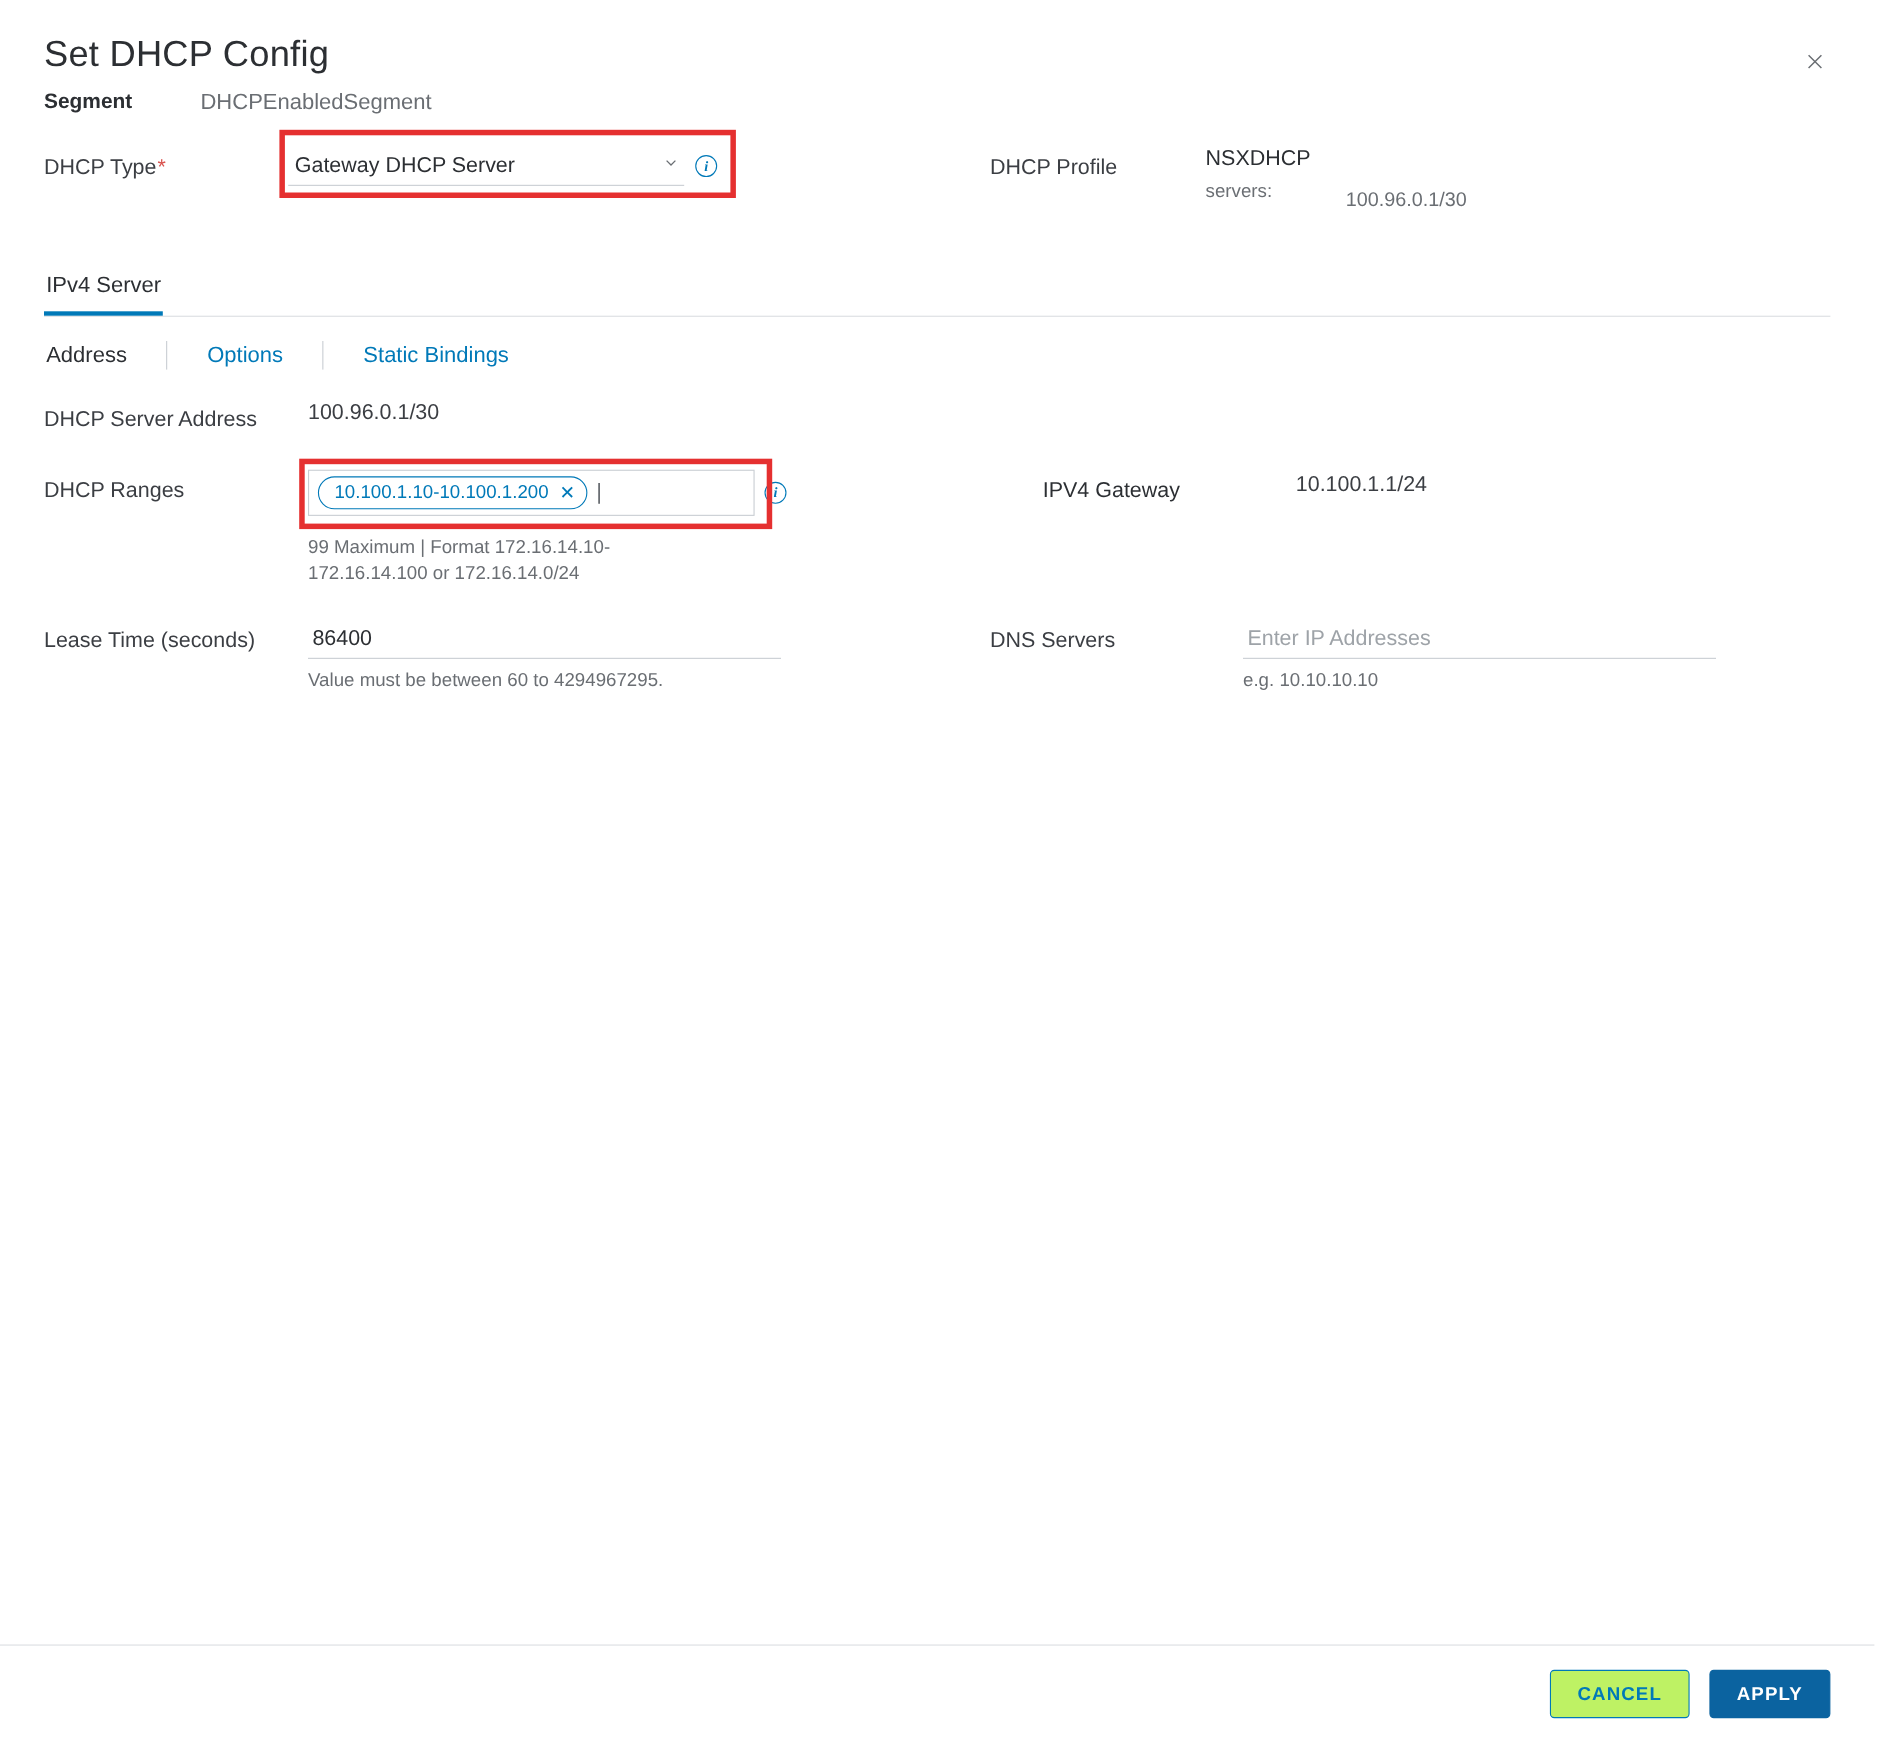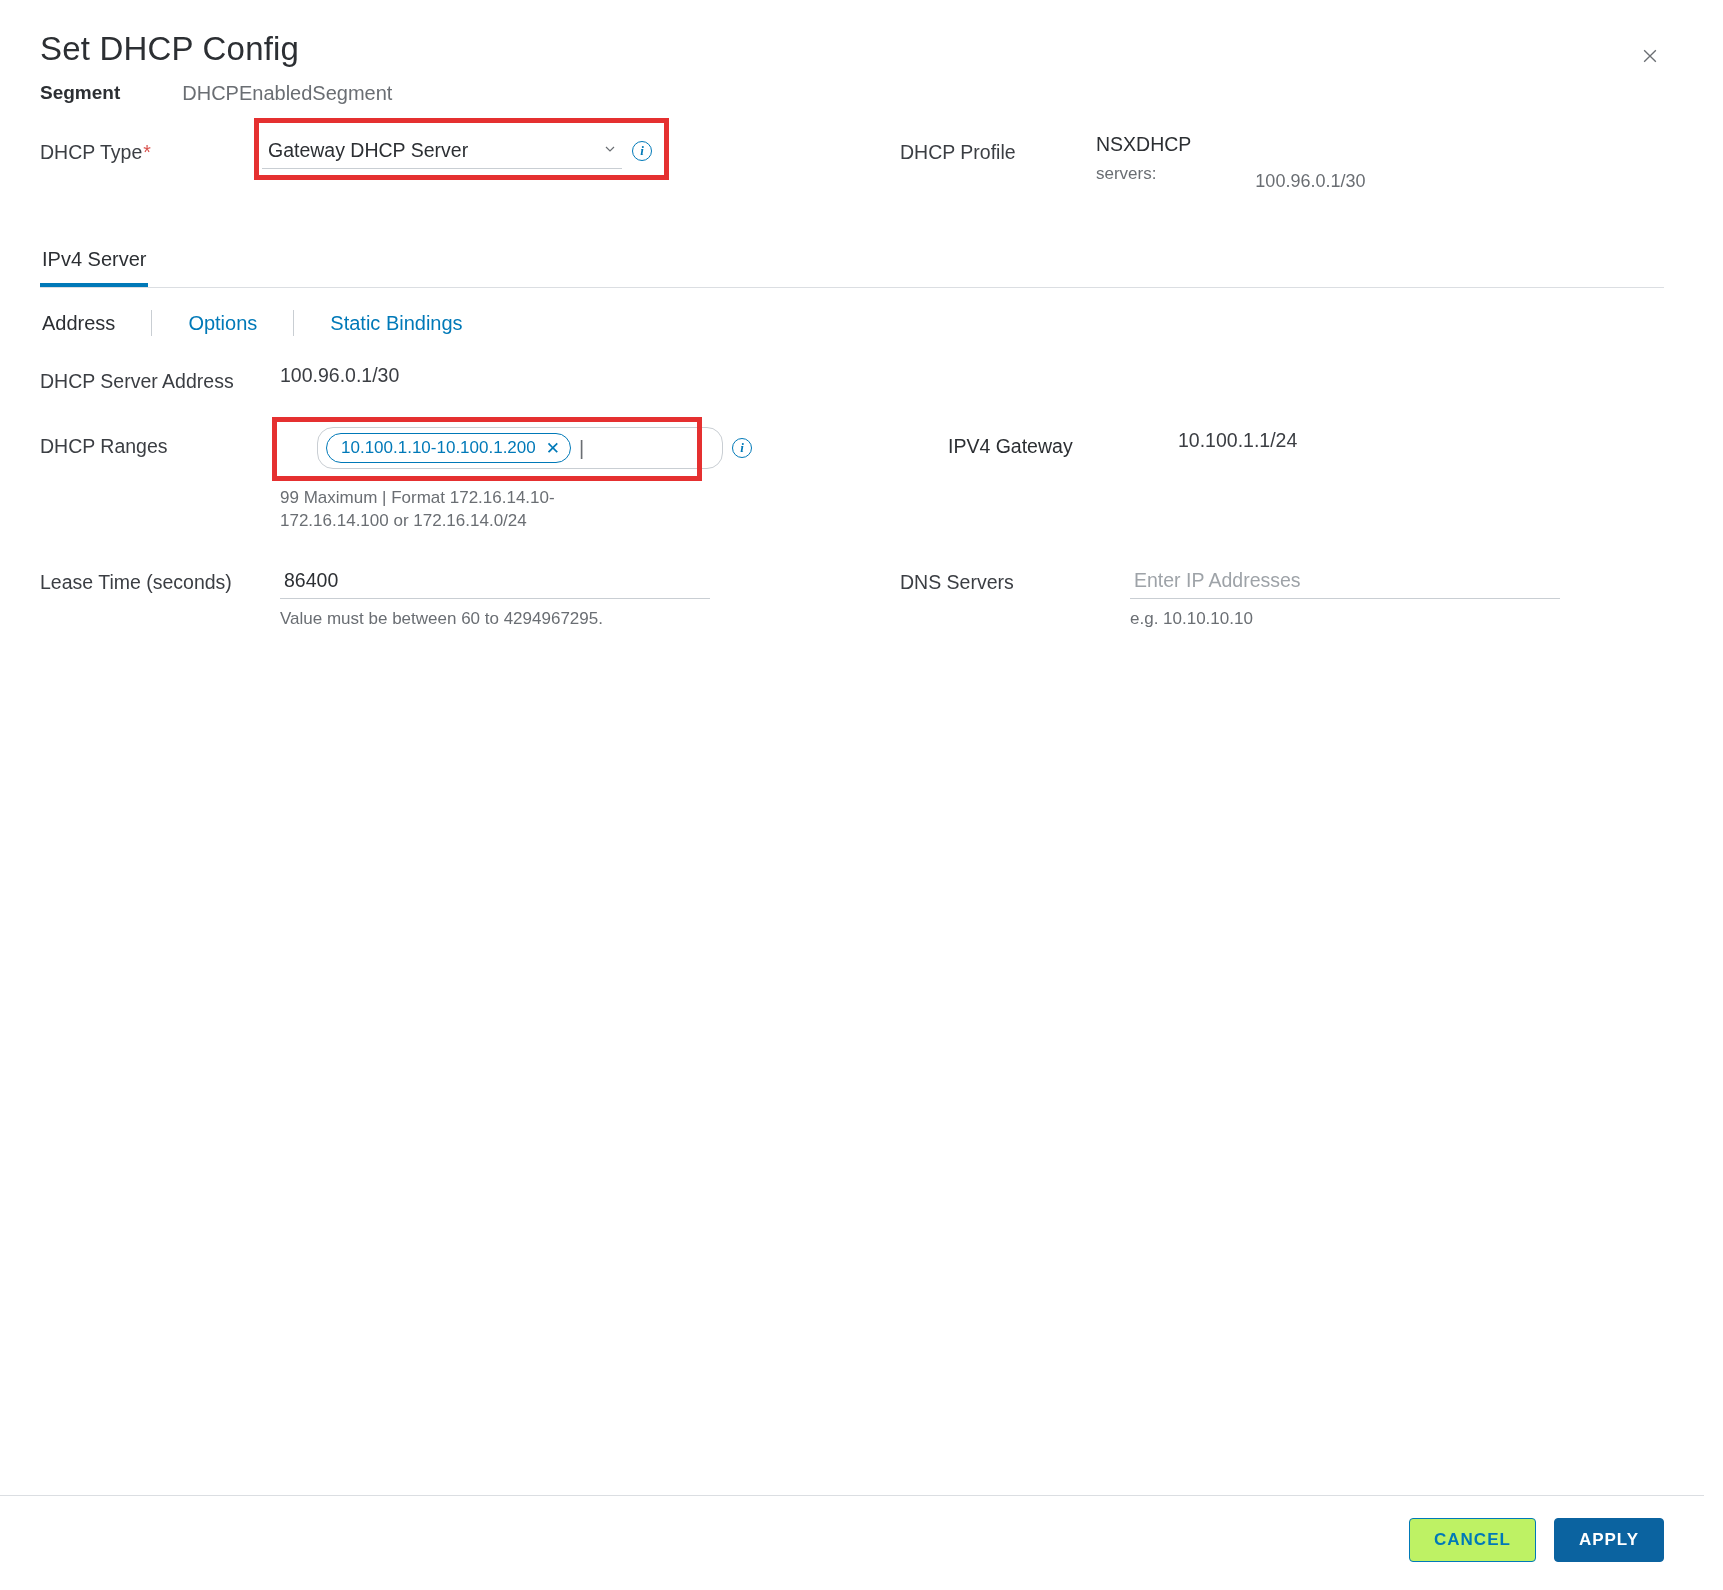--- a/index.html
+++ b/index.html
@@ -82,45 +82,44 @@
     display:inline-flex;align-items:center;justify-content:center;
     width:20px;height:20px;border:1.5px solid var(--link);border-radius:50%;
     color:var(--link);font-size:13px;font-weight:700;
     margin-left:10px;vertical-align:middle;
     font-family:Georgia,serif;font-style:italic;
   }
   .profile-row .field-label{width:196px;}
   .profile-name{color:#2c2f33;font-size:19.5px;}
   .profile-sub-label{color:var(--text-light);font-size:17px;margin-top:8px;}
   .profile-sub-value{color:var(--text-light);font-size:18px;margin-top:8px;}
-  .profile-cols{display:flex;gap:64px;}
+  .profile-cols{display:flex;gap:32px;}
   
   .tabs1{border-bottom:1px solid var(--border-light);margin-top:26px;}
   .tab1{
     display:inline-block;padding:10px 2px 12px 2px;
     font-size:20px;color:#2c2f33;font-weight:400;
     border-bottom:4px solid var(--link);
   }
   
   .tabs2{display:flex;align-items:center;margin:22px 0 26px 0;font-size:20px;}
   .tab2{padding:0 2px;cursor:pointer;}
   .tab2.active{color:#2c2f33;}
   .tab2.link{color:var(--link);text-align:right;}
   .tab-sep{width:1px;height:26px;background:var(--border);margin:0 34px;}
   .static-val{color:#3b3e43;font-size:19.5px;padding-top:2px;}
   
   .chip-field{
     position:relative;
     width:406px;
     border:1px solid var(--border);
-    border-radius:16px;
+    border-radius:0;
     padding:5px 8px;
     display:flex;align-items:center;gap:8px;
     min-height:36px;
-    margin-left:37px;
   }
   .chip{
     display:inline-flex;align-items:center;gap:10px;
     border:1px solid var(--chip-border);
     color:var(--chip-border);
     border-radius:999px;
     padding:3px 10px 3px 14px;
     font-size:17px;
     line-height:1.3;
   }

